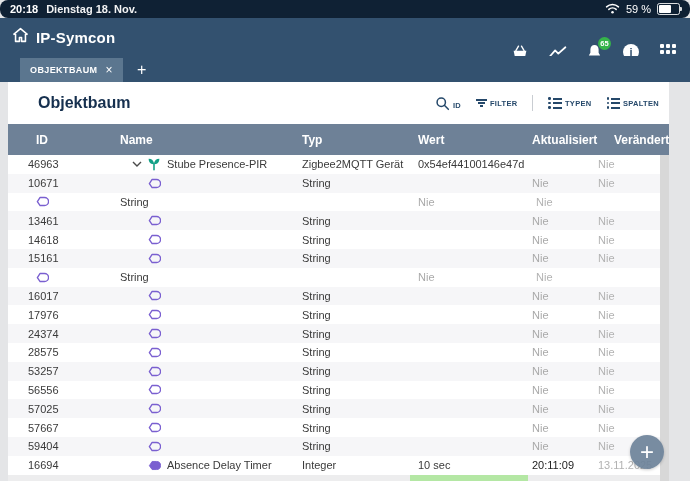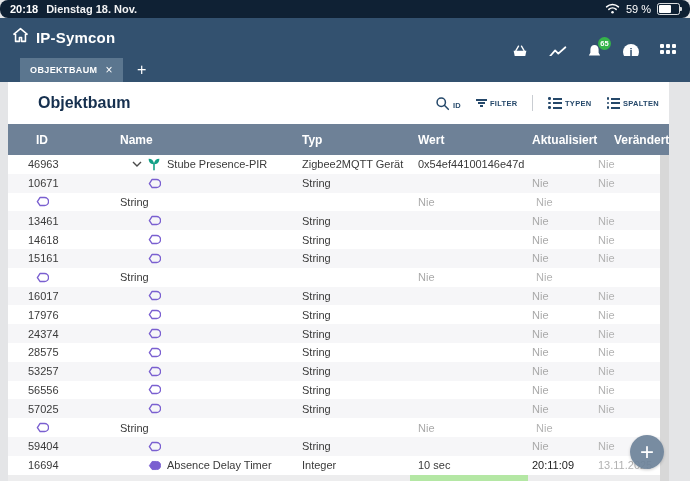--- a/index.html
+++ b/index.html
@@ -567,20 +567,21 @@
       </span>
       <span class="cell-nametext"></span>
     </span>
     <span class="cell-typ">String</span>
     <span class="cell-wert"></span>
     <span class="cell-akt">Nie</span>
     <span class="cell-ver">Nie</span>
   </div>
 
   <div class="trow">
+    <span class="cell-id">57667</span>
     <span class="cell-name">
       <span class="chev" style="visibility: hidden;">
         <svg width="10" height="6" viewBox="0 0 10 6">
               <polyline points="1,1 5,5 9,1" fill="none" stroke="#4a4a4a" stroke-width="1.4"></polyline>
             </svg>
       </span>
       <span class="nicon i-var-outline">
 
         <svg class="s-var-outline" width="13" height="11" viewBox="0 0 14 12">
           <path d="M1.4 6.2 4.4 1.6h4.8a4.4 4.4 0 0 1 0 8.8H4.4z" fill="none" stroke="#7a5fd0" stroke-width="1.5" stroke-linejoin="round"></path>

